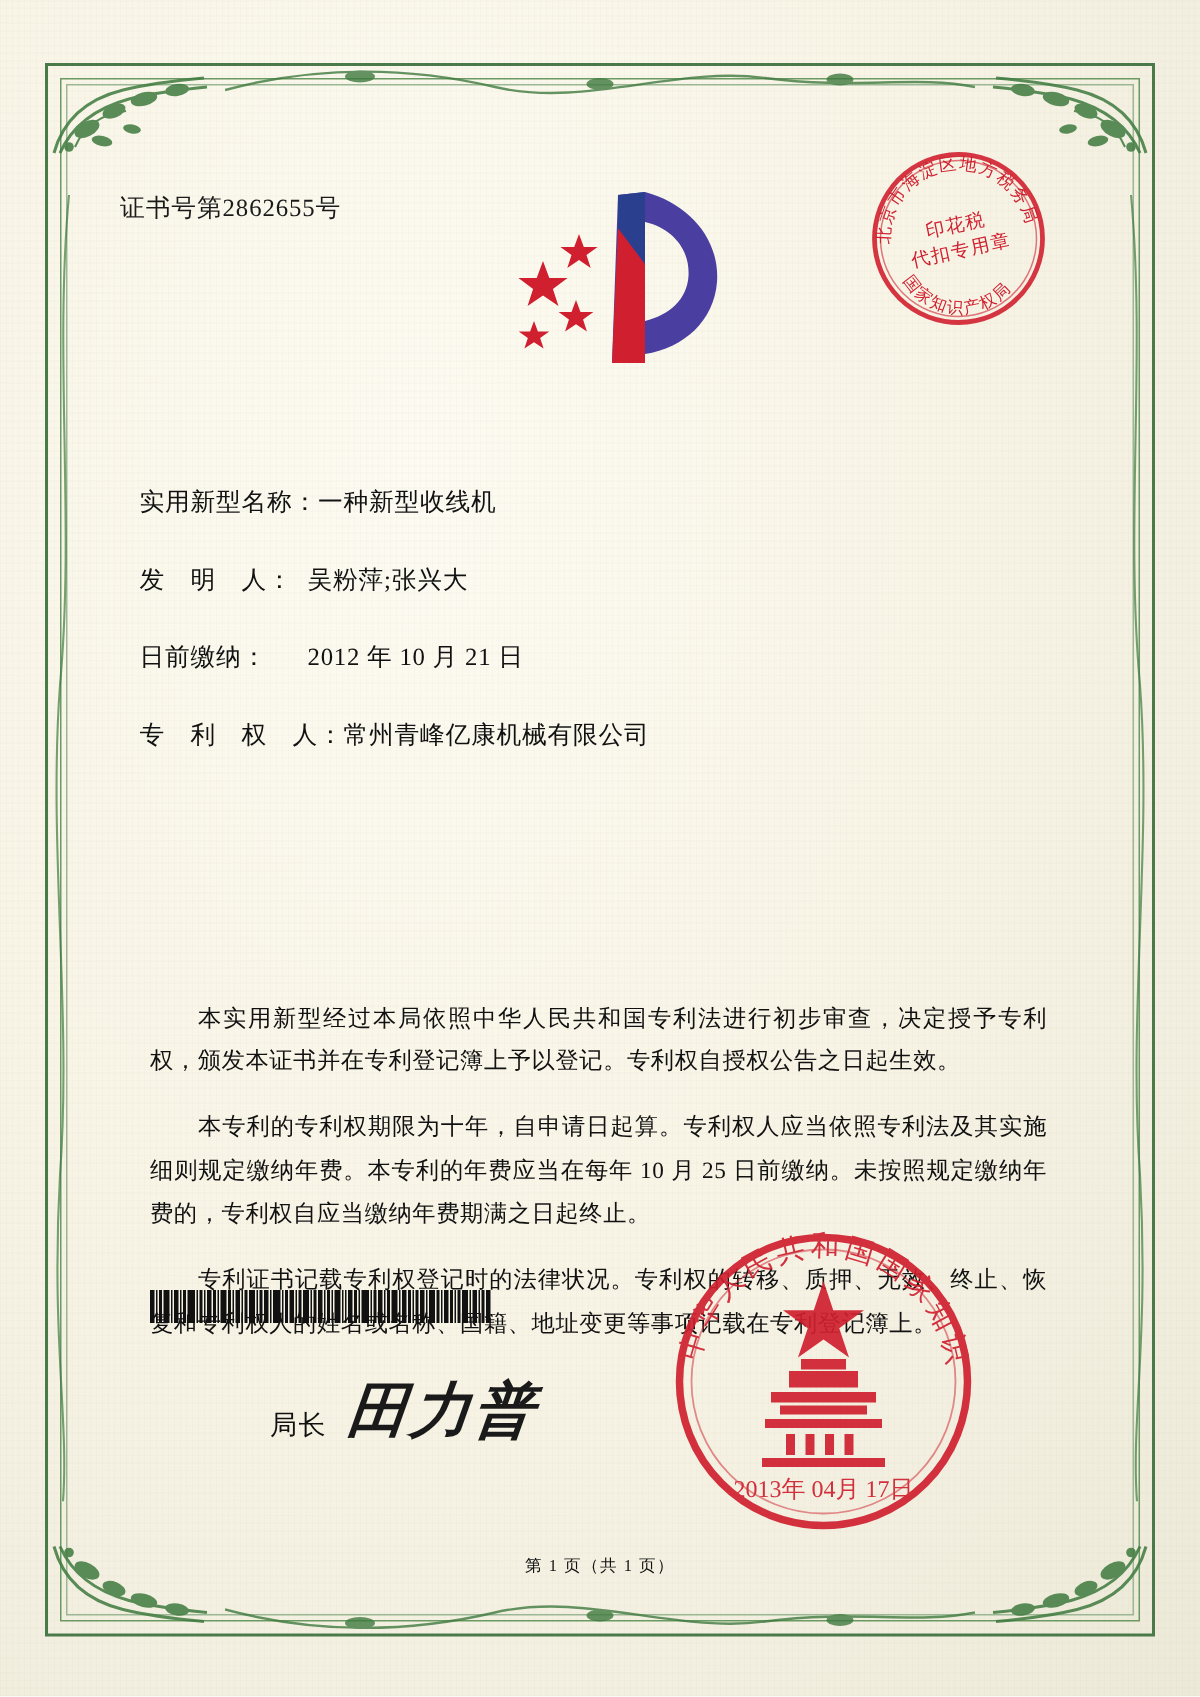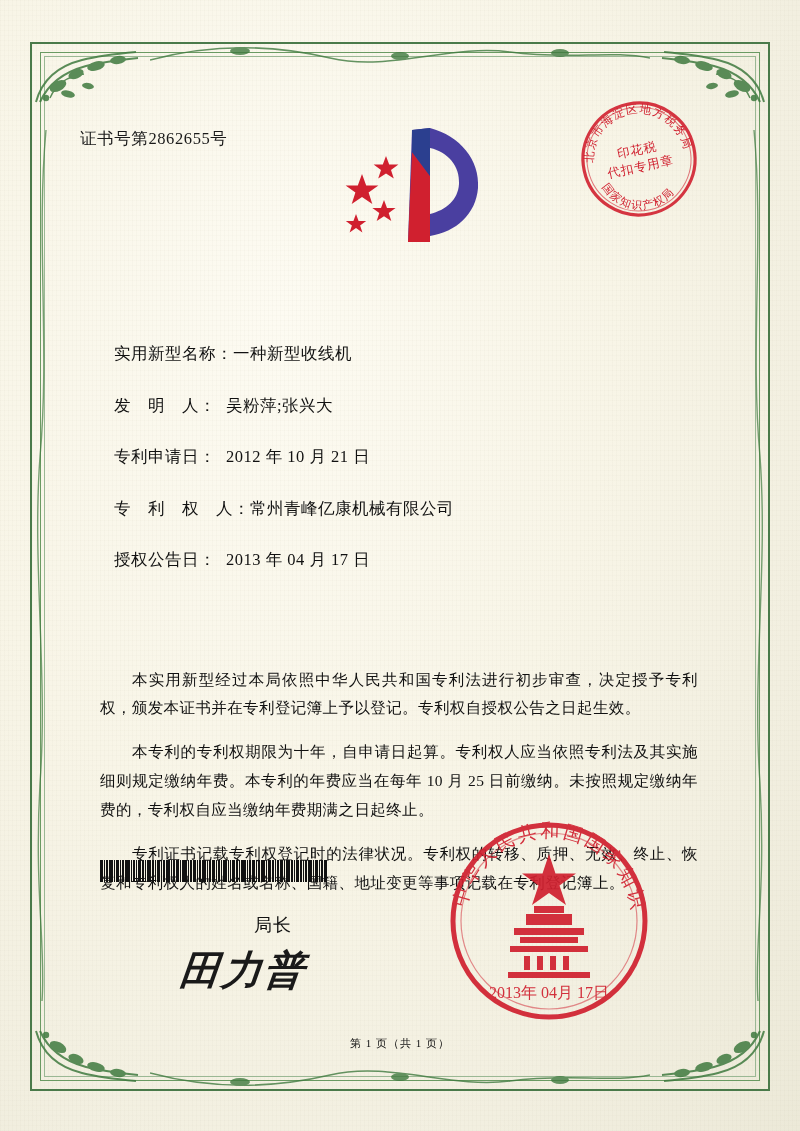--- a/index.html
+++ b/index.html
@@ -139,24 +139,23 @@
     text-align: center;
     font-size: 44px;
     font-weight: bold;
     letter-spacing: 6px;
     color: #111;
     font-family: "DejaVu Serif", "Liberation Serif", serif;
   }
 
   .fields {
     position: absolute;
-    top: 272px;
+    top: 253px;
     left: 33px;
     right: 10px;
-    margin-left: 21px;
   }
   .field-row {
     font-size: 16.5px;
     color: #111;
     margin-bottom: 28.5px;
     line-height: 1.4;
     white-space: nowrap;
   }
   .field-label {
     display: inline-block;
@@ -201,21 +200,20 @@
     margin-right: 1px;
   }
 
   
   .sig-row {
     position: absolute;
     left: 120px;
     top: 843px;
     display: flex;
     align-items: flex-end;
-    flex-direction: column;
   }
   .sig-label {
     font-size: 18px;
     color: #111;
     letter-spacing: 1px;
     margin-right: 14px;
     padding-bottom: 6px;
   }
   .sig-script {
     font-size: 40px;
@@ -406,27 +404,24 @@
 
 
     <div class="fields">
       <div class="field-row">
         <span class="field-label lbl-w1">实用新型名称：</span><span class="field-value">一种新型收线机</span>
       </div>
       <div class="field-row">
         <span class="field-label lbl-w1">发　明　人：</span><span class="field-value">吴粉萍;张兴大</span>
       </div>
       <div class="field-row">
-        <span class="field-label lbl-w1">专利申请日：</span><span class="field-value">2012 年 10 月 21 日</span>
+        <span class="field-label lbl-w1">日前缴纳：</span><span class="field-value">2012 年 10 月 21 日</span>
       </div>
       <div class="field-row">
         <span class="field-label lbl-w2">专　利　权　人：</span><span class="field-value">常州青峰亿康机械有限公司</span>
-      </div>
-      <div class="field-row">
-        <span class="field-label lbl-w1">授权公告日：</span><span class="field-value">2013 年 04 月 17 日</span>
       </div>
     </div>
 
     <div class="paragraphs">
       <p class="para">本实用新型经过本局依照中华人民共和国专利法进行初步审查，决定授予专利权，颁发本证书并在专利登记簿上予以登记。专利权自授权公告之日起生效。</p>
       <p class="para">本专利的专利权期限为十年，自申请日起算。专利权人应当依照专利法及其实施细则规定缴纳年费。本专利的年费应当在每年 10 月 25 日前缴纳。未按照规定缴纳年费的，专利权自应当缴纳年费期满之日起终止。</p>
       <p class="para">专利证书记载专利权登记时的法律状况。专利权的转移、质押、无效、终止、恢复和专利权人的姓名或名称、国籍、地址变更等事项记载在专利登记簿上。</p>
     </div>
 
     <div class="barcode">

